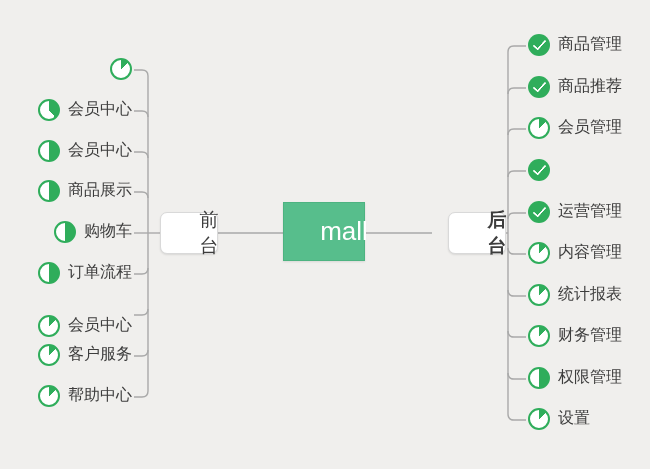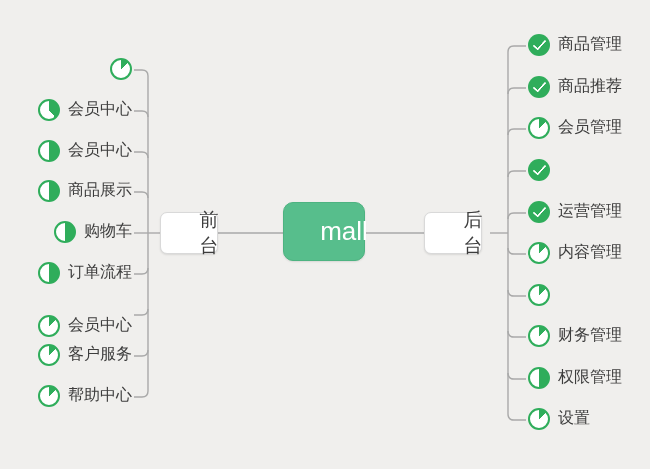--- a/index.html
+++ b/index.html
@@ -34,30 +34,30 @@
     border-radius:7px;
     box-shadow:0 1px 2px rgba(0,0,0,0.10);
     padding-left:40px;
   }
   .node.root{
     left:283px;top:202px;width:82px;height:59px;
     background:var(--node-green);
     border:1px solid #4db381;
     color:#fff;
     font-size:26px;
-    border-radius:10px;
+    border-radius:0;
   }
   .node.branch{
     top:212px;width:58px;height:42px;
     background:#fff;
     border:1px solid var(--node-border);
     font-size:19px;
   }
   .node.branch.left{left:160px;}
-  .node.branch.right{left:424px;}
+  .node.branch.right{left:448px;font-weight:bold;}
   .row{
     position:absolute;
     height:24px;
     display:flex;
     font-size:16px;
     white-space:nowrap;
   }
   .row .label{margin-left:8px;}
   .row.left-side{right:518px;}
   .row.right-side{left:528px;}
@@ -186,20 +186,21 @@
   <div class="row right-side" style="top:201px">
     <span class="icon task-done-icon"></span>
     <span class="label">运营管理</span>
   </div>
   <div class="row right-side" style="top:242px">
     <span class="icon progress-eighth-icon"></span>
     <span class="label">内容管理</span>
   </div>
   <div class="row right-side" style="top:284px">
     <span class="icon progress-eighth-icon"></span>
+    <span class="label">统计报表</span>
   </div>
   <div class="row right-side" style="top:325px">
     <span class="icon progress-eighth-icon"></span>
     <span class="label">财务管理</span>
   </div>
   <div class="row right-side" style="top:408px">
     <span class="icon progress-eighth-icon"></span>
     <span class="label">设置</span>
   </div>
   <div class="row right-side" style="top:367px">

